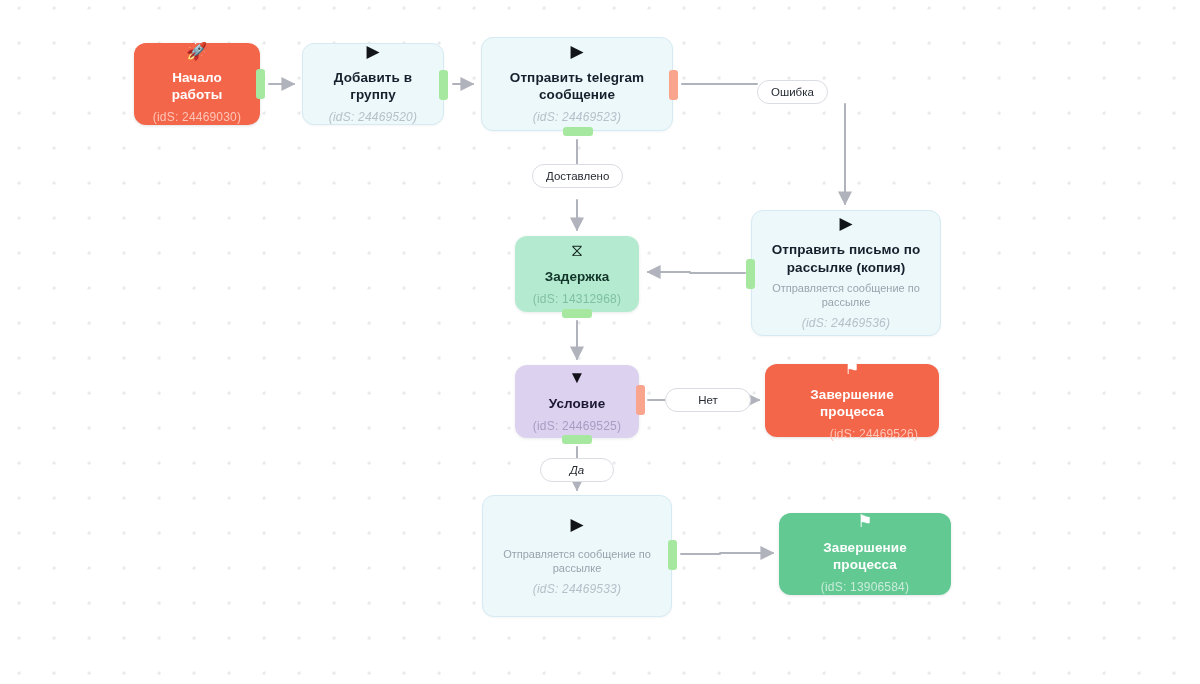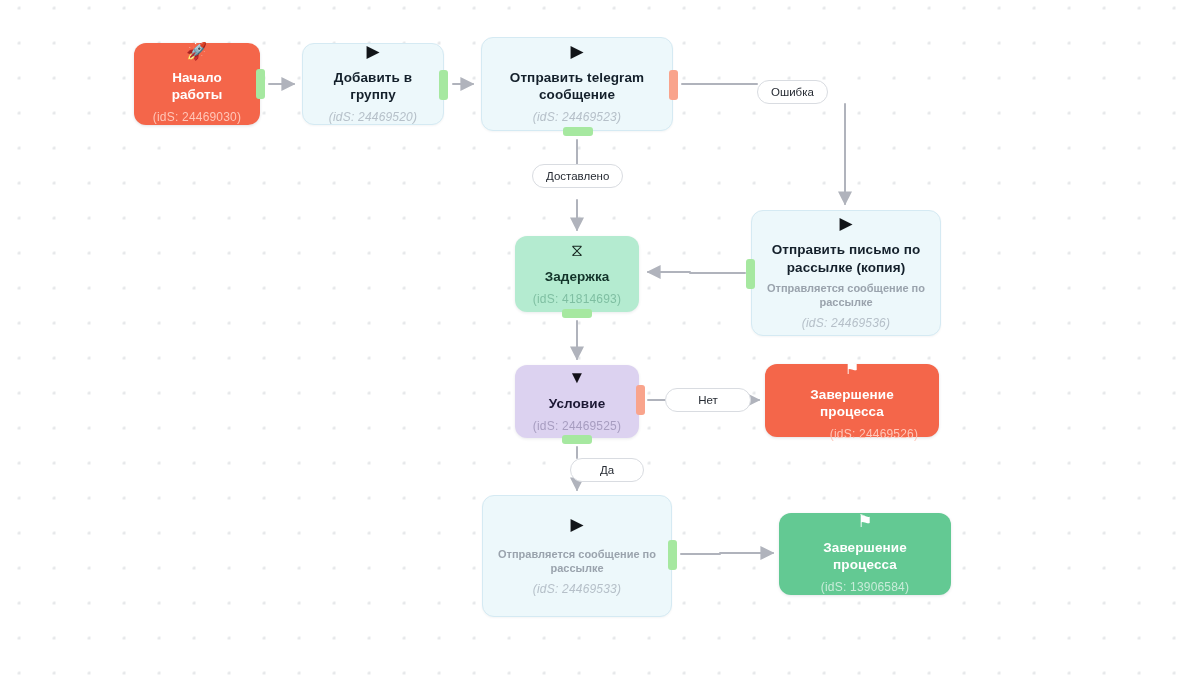--- a/index.html
+++ b/index.html
@@ -65,21 +65,21 @@
     font-size: 13.5px;
     font-weight: bold;
     line-height: 1.27;
     letter-spacing: .1px;
   }
   .node-desc {
     font-size: 11px;
     line-height: 1.3;
     margin-top: 5px;
     color: #9aa3ad;
-    font-weight: bold;
+    font-weight: normal;
   }
   .node-id {
     font-size: 12px;
     line-height: 1.2;
     margin-top: 7px;
     letter-spacing: .2px;
   }
 
   
   .node.start {
@@ -227,21 +227,21 @@
     <span class="node-icon">▶</span>
     <span class="node-title">Отправить письмо по рассылке (копия)</span>
     <span class="node-desc">Отправляется сообщение по рассылке</span>
     <span class="node-id">(idS: 24469536)</span>
     <span class="handle side green" style="left:-6px; top:48px;"></span>
   </div>
 
   <div class="node delay" style="left:515px; top:236px; width:124px; height:76px;">
     <span class="node-icon">⧖</span>
     <span class="node-title">Задержка</span>
-    <span class="node-id">(idS: 41814693)</span>
+    <span class="node-id">(idS: 14312968)</span>
     <span class="handle vert green" style="bottom:-6px; left:47px;"></span>
   </div>
 
   <div class="node condition" style="left:515px; top:365px; width:124px; height:73px;">
     <span class="node-icon">▼</span>
     <span class="node-title">Условие</span>
     <span class="node-id">(idS: 24469525)</span>
     <span class="handle side orange" style="right:-6px; top:20px;"></span>
     <span class="handle vert green" style="bottom:-6px; left:47px;"></span>
   </div>
@@ -264,15 +264,15 @@
     <span class="node-title">Завершение процесса</span>
     <span class="node-id">(idS: 13906584)</span>
   </div>
 
   <div class="edge-label" style="left:757px; top:80px;">Ошибка</div>
 
   <div class="edge-label" style="left:532px; top:164px;">Доставлено</div>
 
   <div class="edge-label" style="left:665px; top:388px; min-width:86px;">Нет</div>
 
-  <div class="edge-label" style="left:570px; top:458px; min-width:74px;">Да</div>
+  <div class="edge-label" style="left:540px; top:458px; min-width:74px;font-style:italic;">Да</div>
 
 </div>
 
 </body></html>

